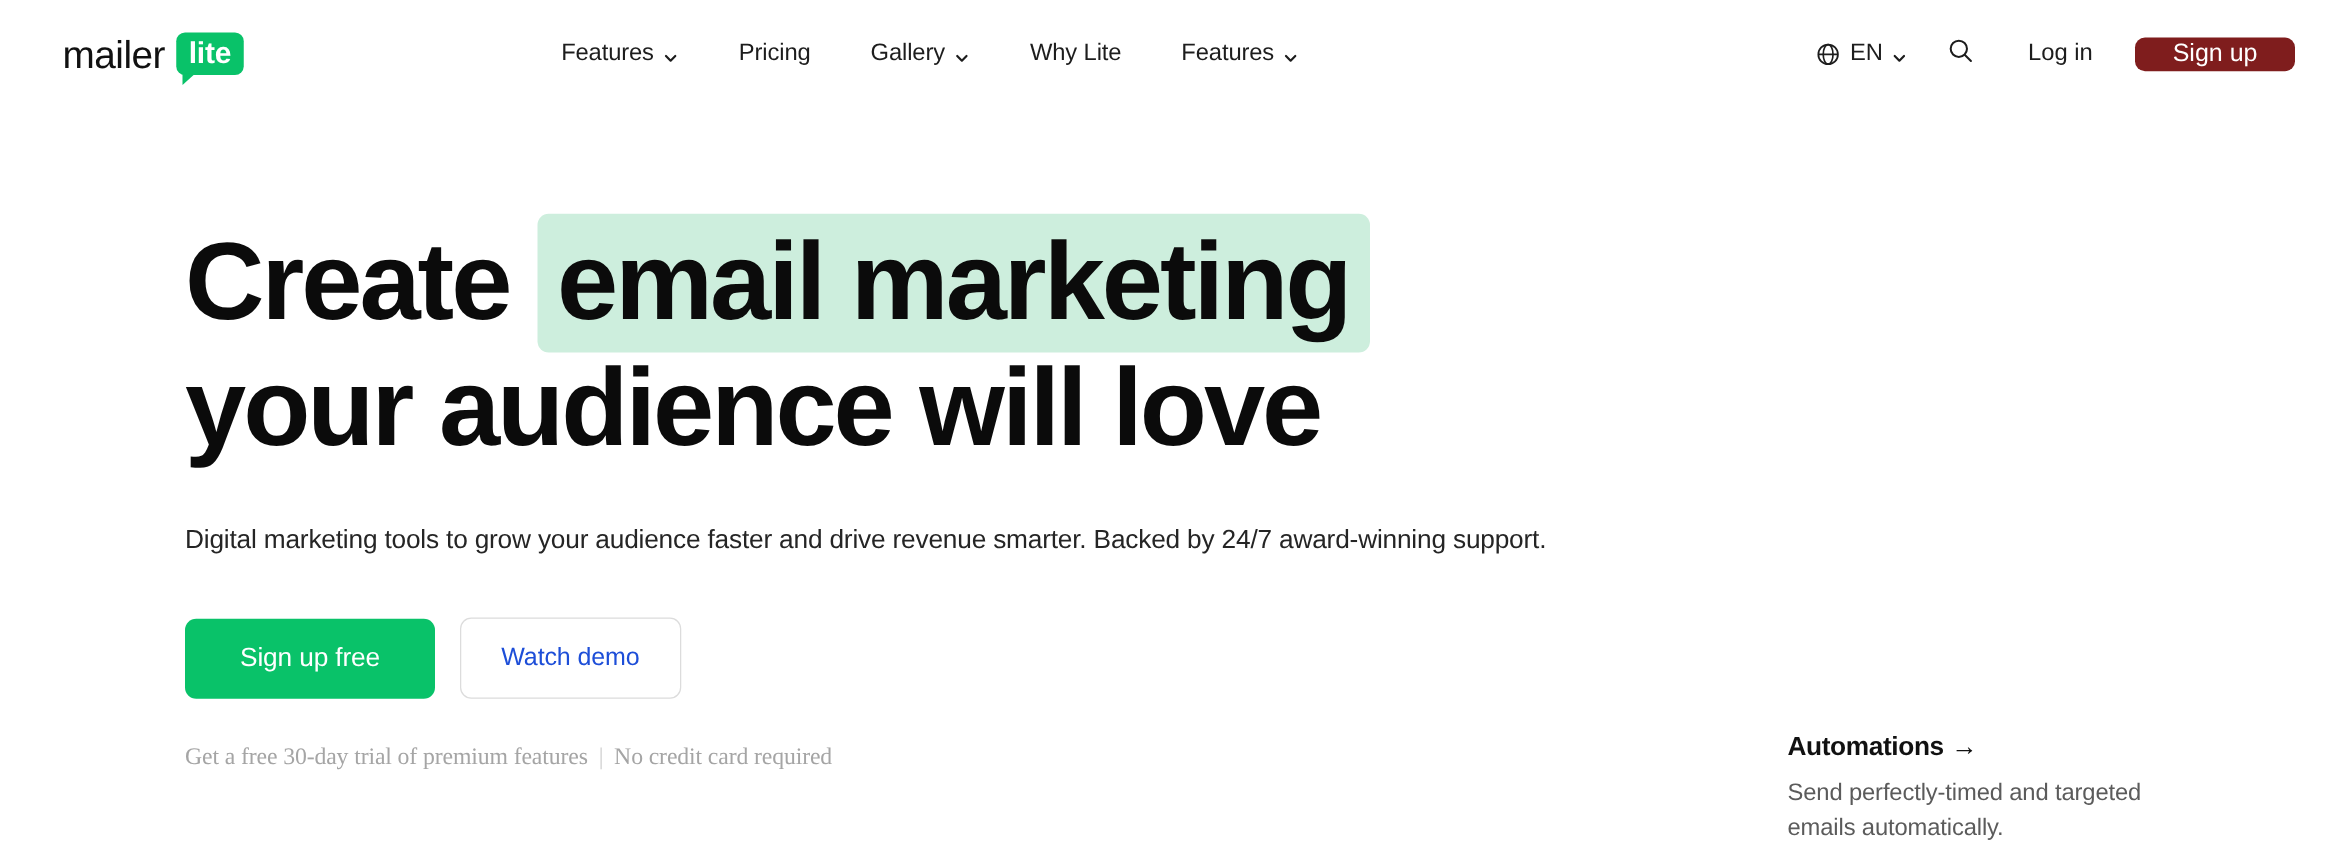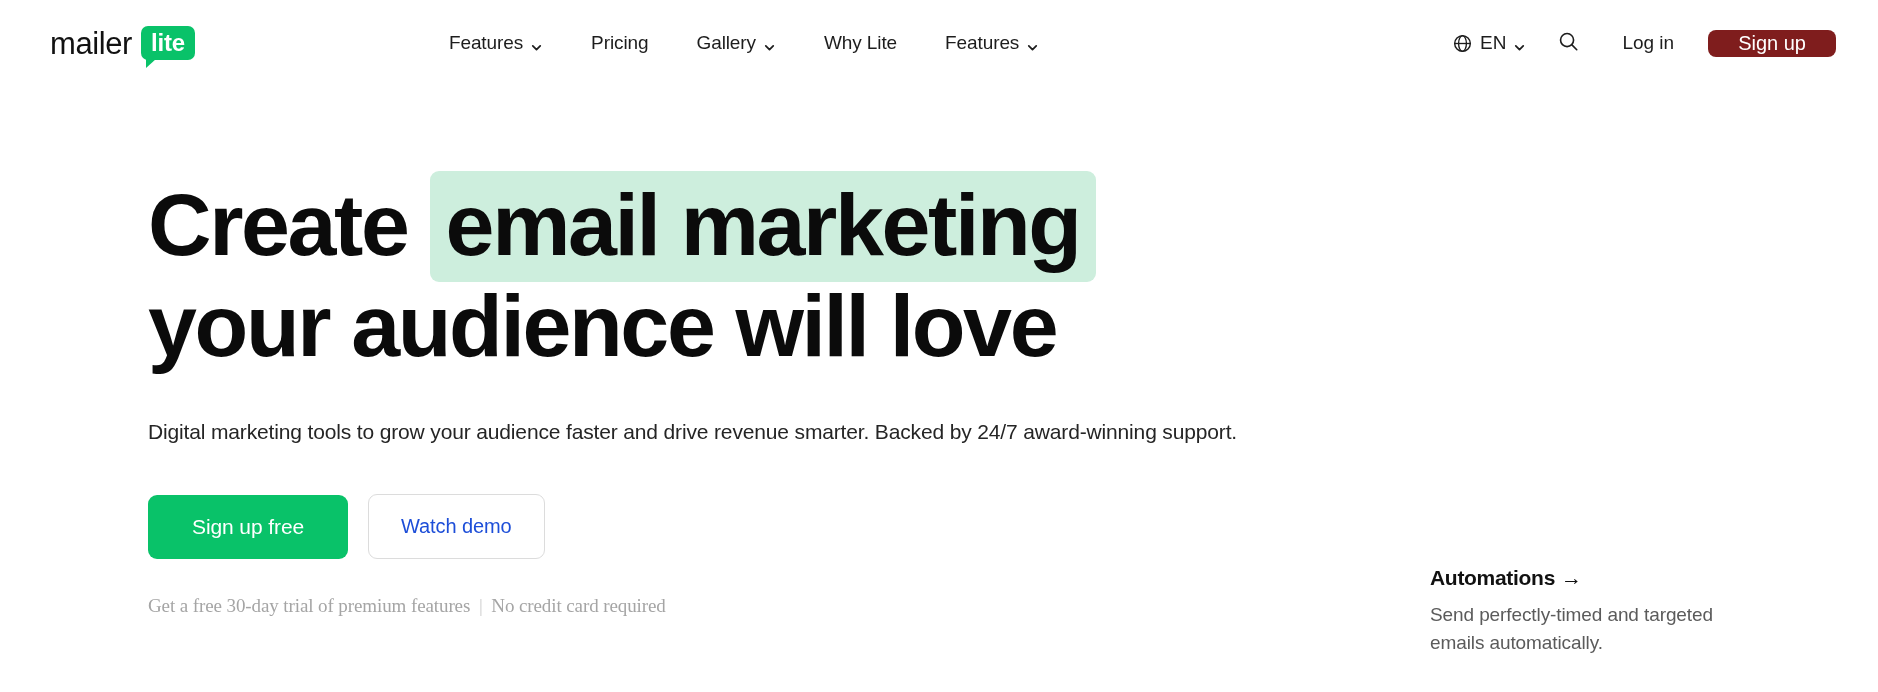--- a/index.html
+++ b/index.html
@@ -206,21 +206,21 @@
     color: #a5a5a5;
     letter-spacing: -0.1px;
     font-family: Liberation Serif, serif;
   }
   .fineprint .sep { color: #cfcfcf; padding: 0 4px; }
 
   
   .feature-card {
     position: absolute;
     right: 0px;
-    top: 480px;
+    top: 500px;
     width: 460px;
     padding-left: 12px;
   }
   .feature-title {
     font-size: 21px;
     font-weight: 700;
     color: #111111;
     letter-spacing: -0.3px;
     cursor: pointer;
     display: inline-block;

